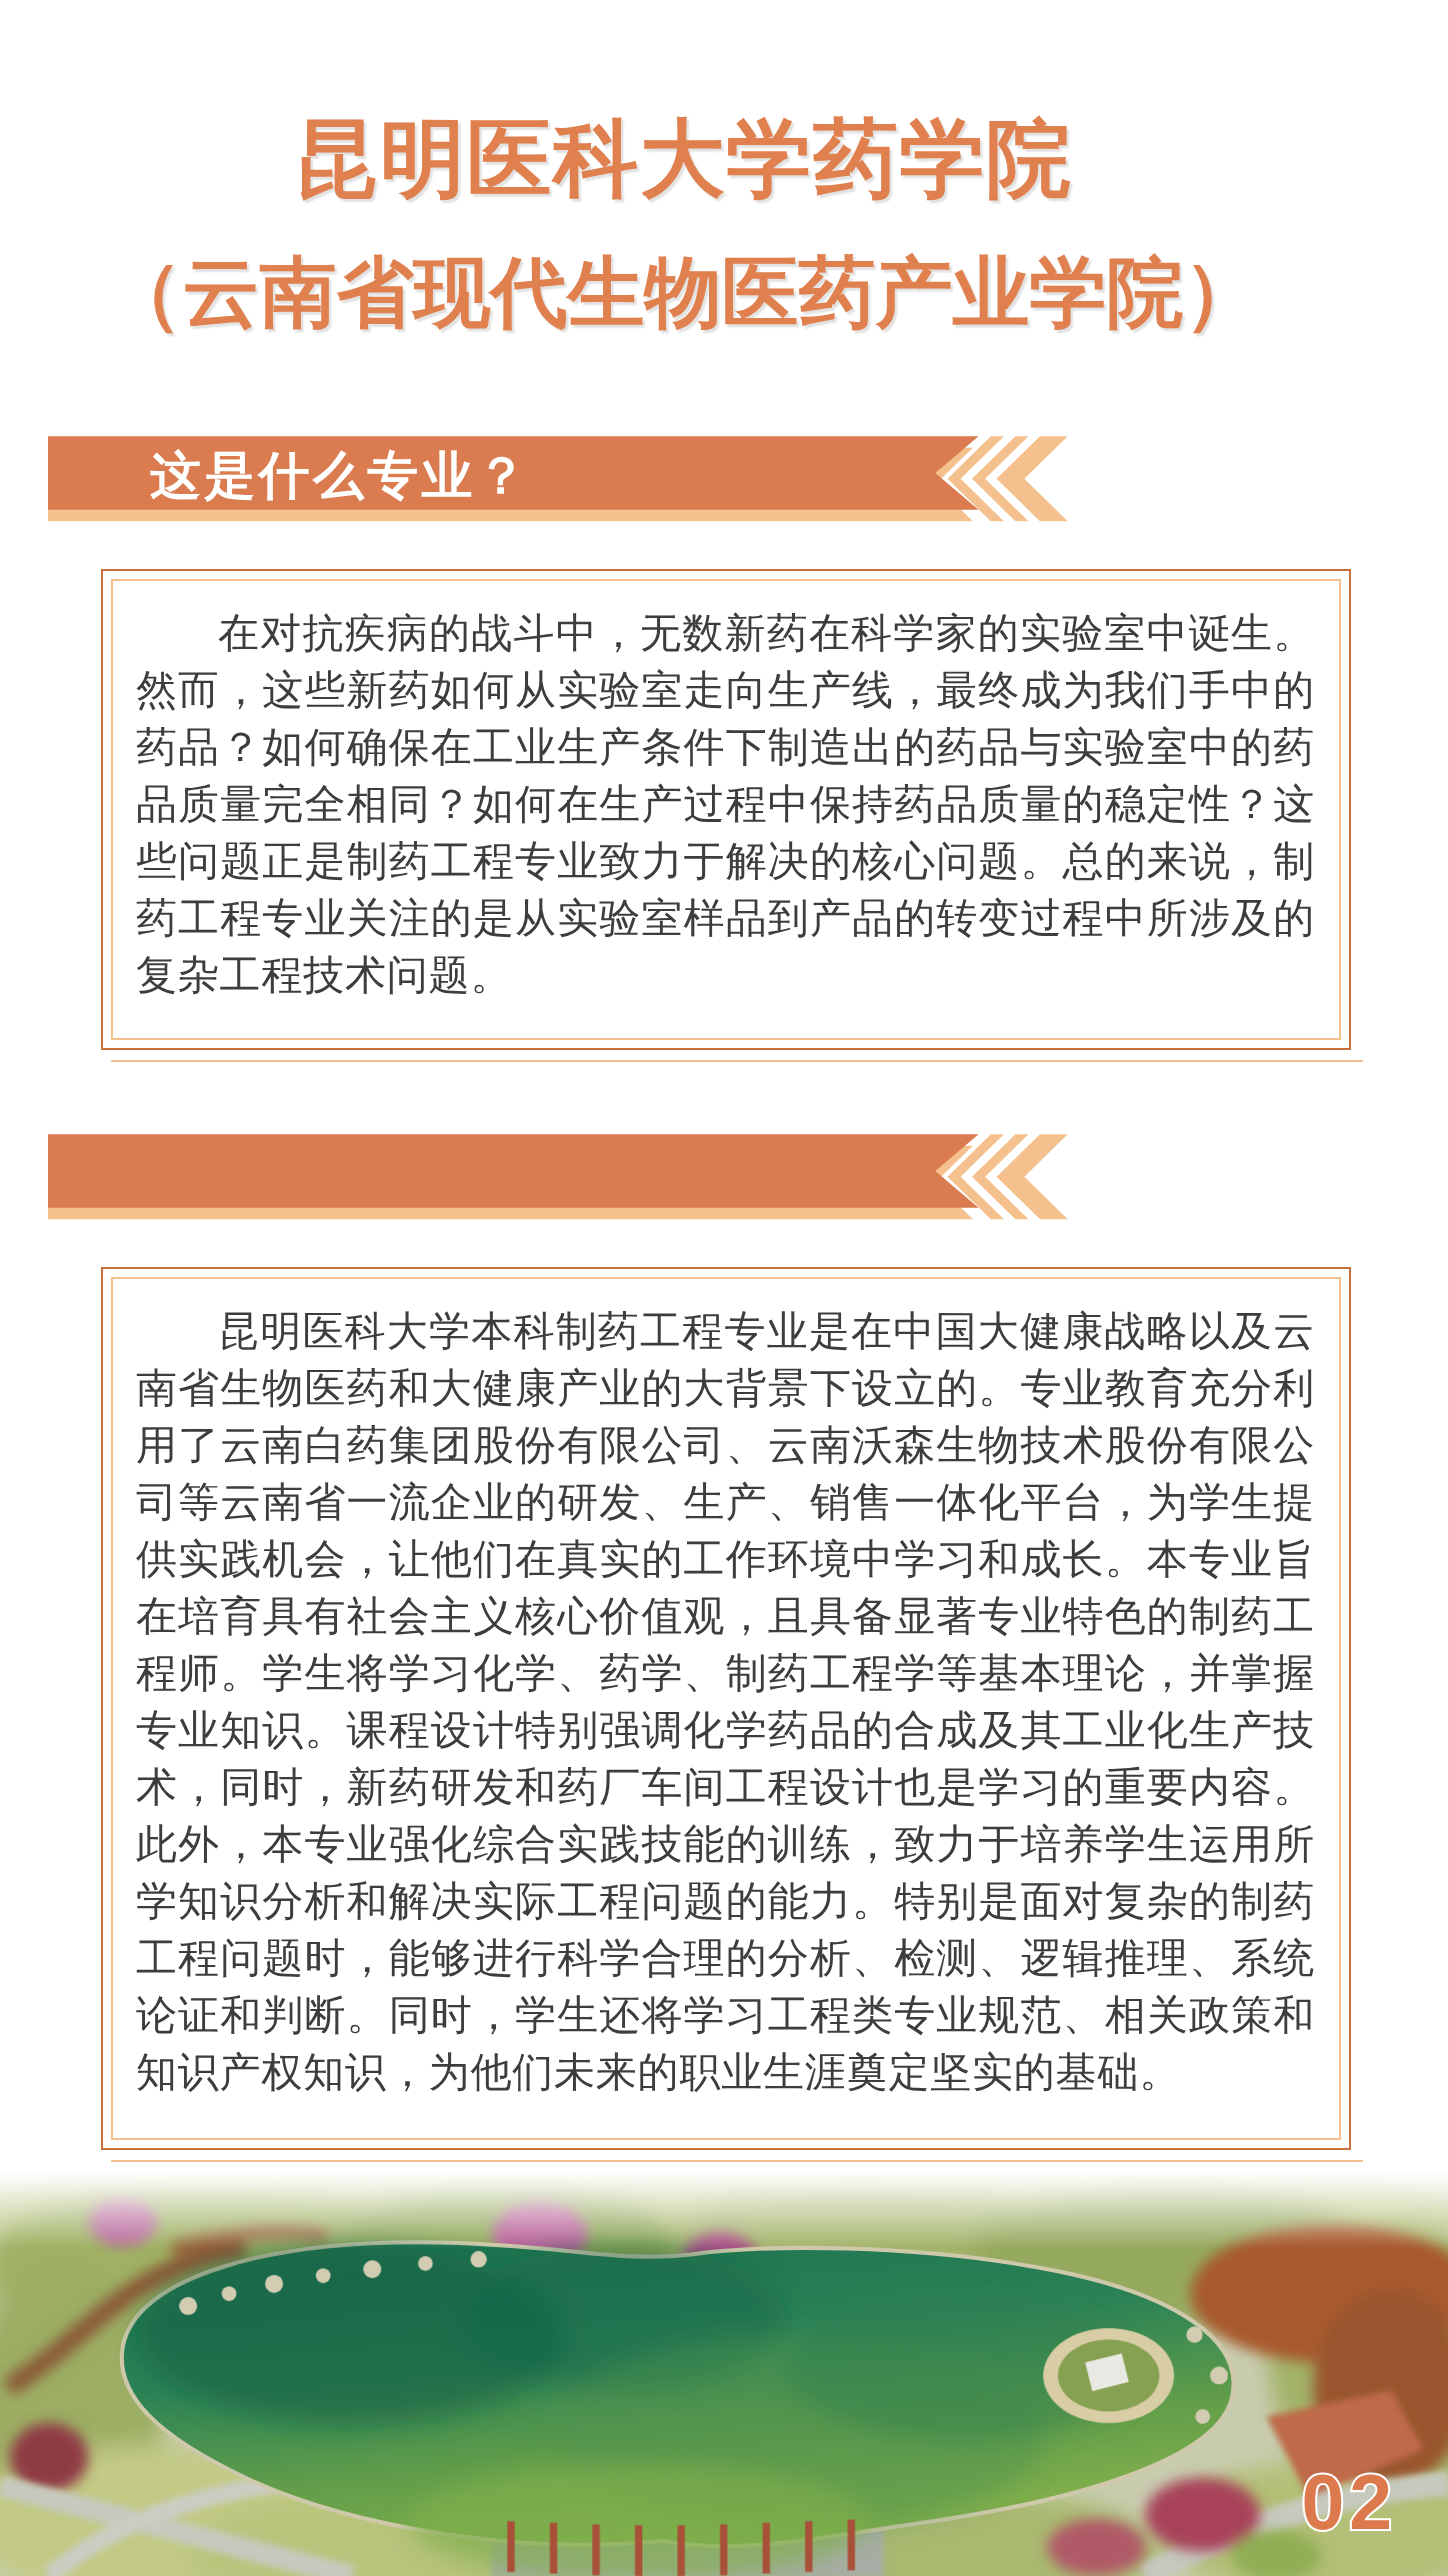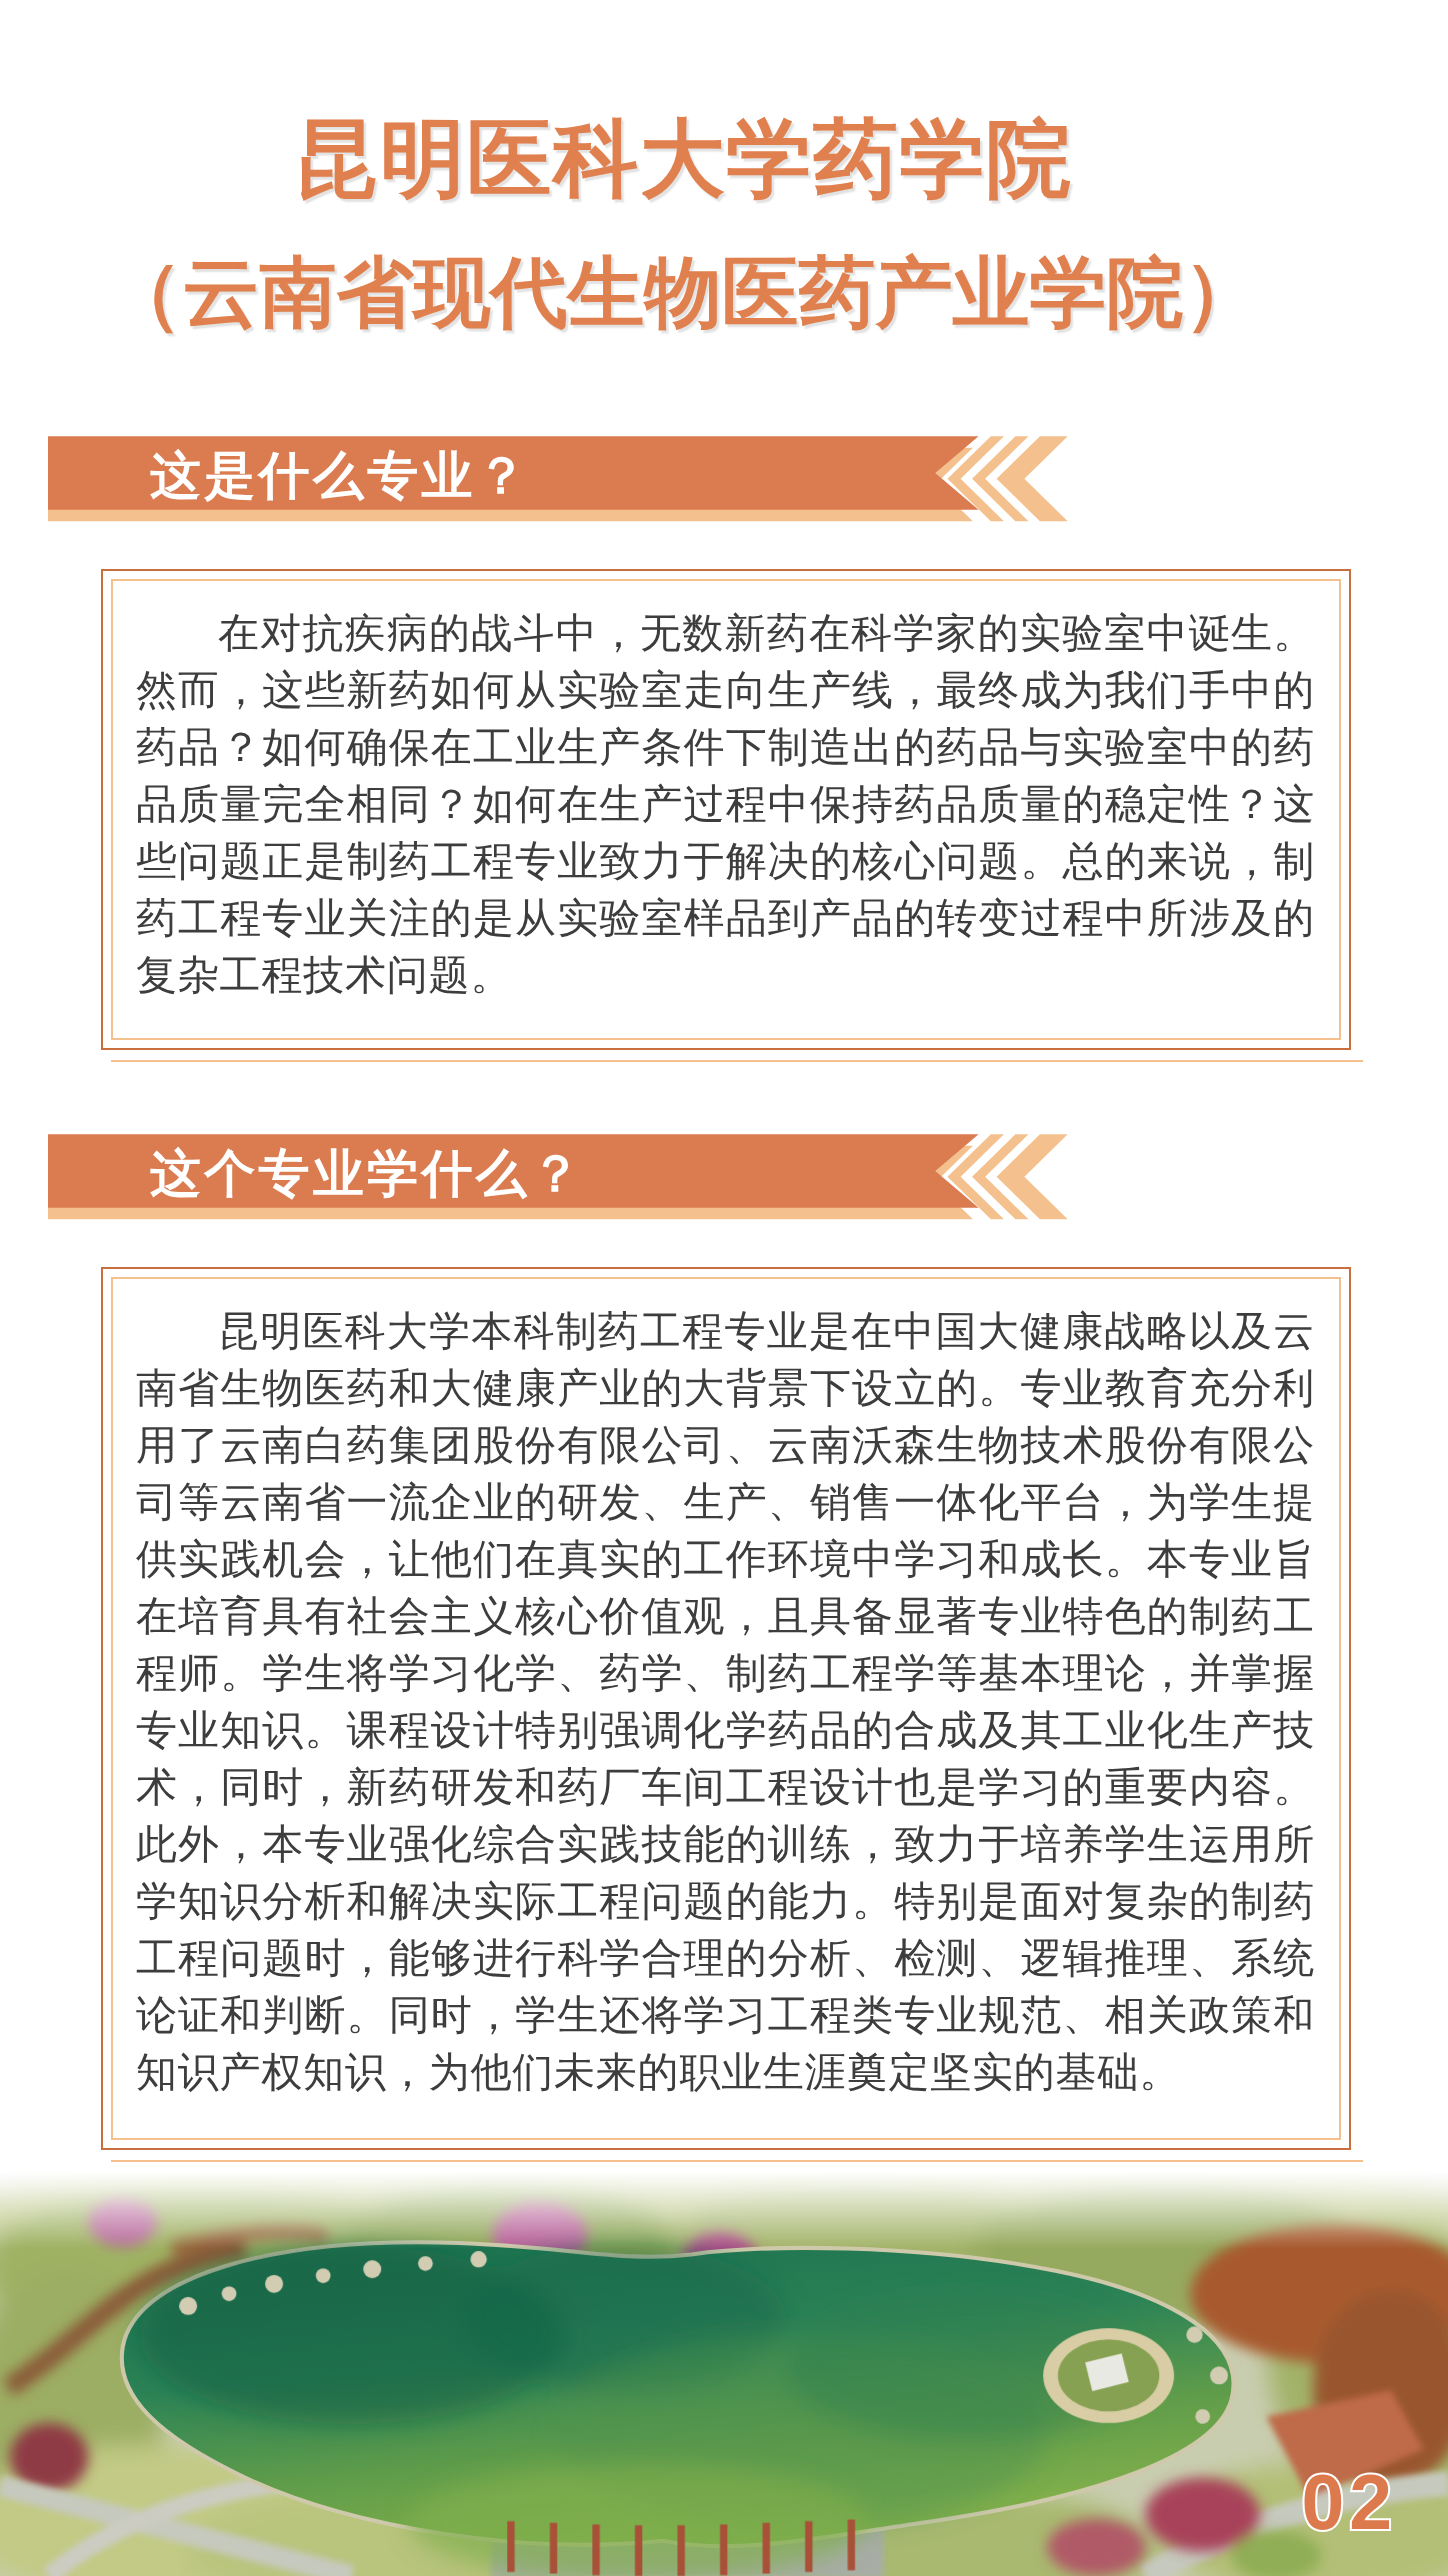--- a/index.html
+++ b/index.html
@@ -73,21 +73,20 @@
 </div>
 
 <div class="banner banner-2">
   <svg width="1032" height="88" viewBox="0 0 1262 107">
     <polygon points="0,14 1131,14 1085,59 1131,104 0,104" fill="#F4C18E"></polygon>
     <polygon points="0,0 1138,0 1085,45 1138,90 0,90" fill="#DB7B50"></polygon>
     <polygon points="1153,0 1169,0 1116,52 1169,104 1153,104 1100,52" fill="#F4C18E"></polygon>
     <polygon points="1183,0 1199,0 1146,52 1199,104 1183,104 1130,52" fill="#F4C18E"></polygon>
     <polygon points="1213,0 1247,0 1194,52 1247,104 1213,104 1160,52" fill="#F4C18E"></polygon>
   </svg>
-  <span class="banner-label">这个专业学什么？</span>
 </div>
 
 <div class="card card-2">
   <p>昆明医科大学本科制药工程专业是在中国大健康战略以及云南省生物医药和大健康产业的大背景下设立的。专业教育充分利用了云南白药集团股份有限公司、云南沃森生物技术股份有限公司等云南省一流企业的研发、生产、销售一体化平台，为学生提供实践机会，让他们在真实的工作环境中学习和成长。本专业旨在培育具有社会主义核心价值观，且具备显著专业特色的制药工程师。学生将学习化学、药学、制药工程学等基本理论，并掌握专业知识。课程设计特别强调化学药品的合成及其工业化生产技术，同时，新药研发和药厂车间工程设计也是学习的重要内容。此外，本专业强化综合实践技能的训练，致力于培养学生运用所学知识分析和解决实际工程问题的能力。特别是面对复杂的制药工程问题时，能够进行科学合理的分析、检测、逻辑推理、系统论证和判断。同时，学生还将学习工程类专业规范、相关政策和知识产权知识，为他们未来的职业生涯奠定坚实的基础。</p>
 </div>
 
 <div class="photo">
   <svg width="1449" height="405" viewBox="0 0 1771 495">
     <defs>
       <filter id="f14" x="-40%" y="-40%" width="180%" height="180%">

